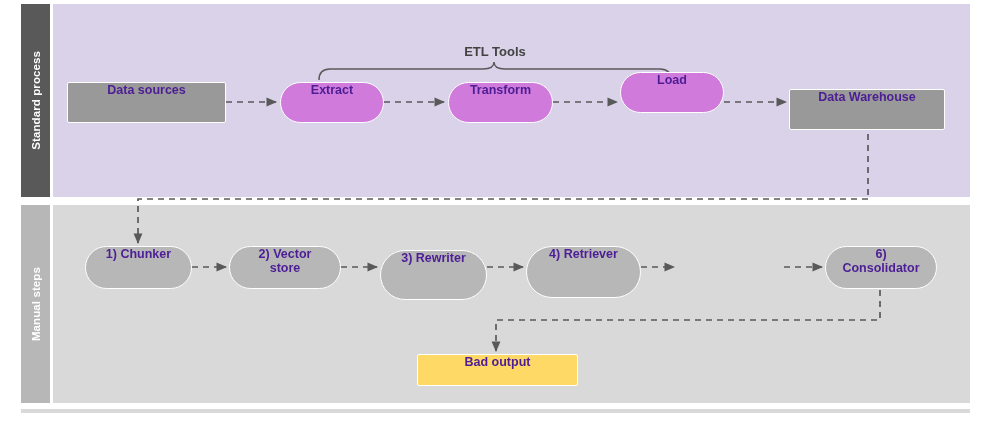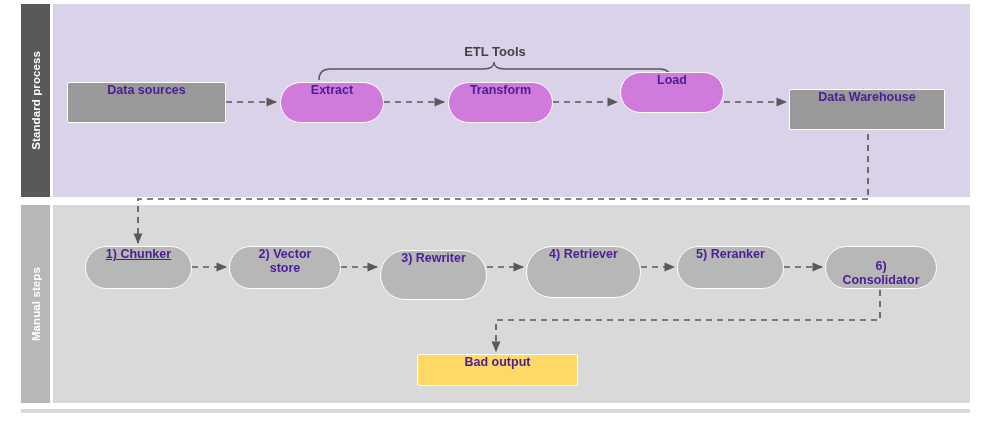--- a/index.html
+++ b/index.html
@@ -161,41 +161,38 @@
   <div class="node pill orchid" style="left:620px; top:72px; width:104px; height:41px;">
     <span>Load</span>
   </div>
 
   <div class="node rect grey" style="left:789px; top:82px; width:156px; height:41px;margin-top:7px;">
     <span>Data Warehouse</span>
   </div>
 
   <div id="etl-label">ETL Tools</div>
 
-  <div class="node pill softgrey" style="left:85px; top:246px; width:107px; height:43px;text-decoration:underline;">
+  <div class="node pill softgrey" style="left:85px; top:246px; width:107px; height:43px;">
     <span>1) Chunker</span>
   </div>
 
   <div class="node pill softgrey" style="left:229px; top:246px; width:112px; height:43px; padding:0 14px;">
     <span>2) Vector store</span>
   </div>
 
   <div class="node pill softgrey" style="left:380px; top:250px; width:107px; height:50px;">
     <span>3) Rewriter</span>
   </div>
 
   <div class="node pill softgrey" style="left:526px; top:246px; width:115px; height:52px;">
     <span>4) Retriever</span>
   </div>
 
-  <div class="node pill softgrey" style="left:677px; top:246px; width:107px; height:43px;">
-    <span>5) Reranker</span>
-  </div>
 
-  <div class="node pill softgrey" style="left:825px; top:246px; width:112px; height:43px; padding:12px 12px;">
+  <div class="node pill softgrey" style="left:825px; top:246px; width:112px; height:43px; padding:0 12px;">
     <span>6) Consolidator</span>
   </div>
 
   <div class="node rect amber" style="left:417px; top:354px; width:161px; height:32px;">
     <span>Bad output</span>
   </div>
 
 </div>
 
 </body></html>

